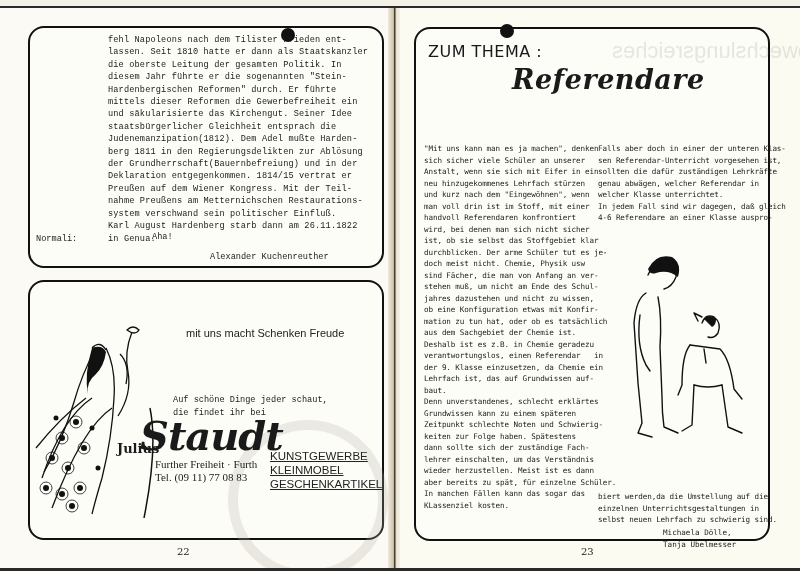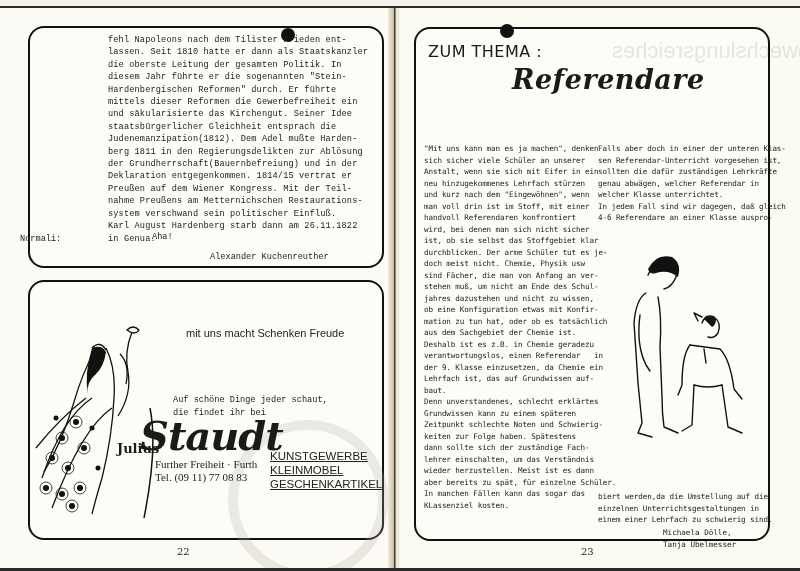--- a/index.html
+++ b/index.html
@@ -23,21 +23,21 @@
     position: absolute; border: 2px solid #111; border-radius: 16px; background: #fdfdf8;
   }
   .box-top-left { left: 28px; top: 26px; width: 352px; height: 238px; }
   .box-bottom-left { left: 28px; top: 280px; width: 352px; height: 256px; }
   .box-right { left: 414px; top: 27px; width: 352px; height: 510px; }
   .mono { font-family: "Liberation Mono", "DejaVu Sans Mono", monospace; }
   .prose-left {
     position: absolute; left: 108px; top: 34px; width: 270px;
     font-size: 8.6px; line-height: 12.4px; letter-spacing: 0.15px; white-space: pre;
   }
-  .speaker-label { position: absolute; left: 20px; top: 234px; font-size: 8.6px; }
+  .speaker-label { position: absolute; left: 36px; top: 234px; font-size: 8.6px; }
   .speaker-text { position: absolute; left: 108px; top: 232px; font-size: 8.6px; margin-left: 44px; }
   .author-left { position: absolute; left: 210px; top: 252px; font-size: 8.6px; }
   .hole { position: absolute; width: 14px; height: 14px; border-radius: 50%; background: #111; }
   .ad-slogan {
     position: absolute; left: 186px; top: 327px;
     font-family: "Liberation Sans", sans-serif; font-size: 11px; color: #222;
   }
   .ad-rhyme { position: absolute; left: 173px; top: 394px; font-size: 8.6px; line-height: 13px; white-space: pre; }
   .brand-script {
     position: absolute; left: 117px; top: 441px;
@@ -227,19 +227,19 @@
     <path d="M76 140 l-2 40 l-10 6"></path>
     <path d="M104 140 l6 42 l14 6"></path>
     <path d="M76 140 q14 4 28 0"></path>
   </g>
   <path d="M30 24 q8 -16 24 -12 q10 6 6 20 q-10 -8 -22 -4 q-6 2 -8 -4z" fill="#111"></path>
   <path d="M86 74 q6 -6 12 0 q0 6 -4 8 z" fill="#111"></path>
 </svg>
 
 <div class="col col-2b">biert werden,da die Umstellung auf die
 einzelnen Unterrichtsgestaltungen in
-einem einer Lehrfach zu schwierig sind.</div>
+selbst neuen Lehrfach zu schwierig sind.</div>
 <div class="signature">Michaela Dölle,
 Tanja Übelmesser</div>
 
 <div class="page-num pn-right">23</div>
 
 <div class="bottomline"></div>
 
 </body></html>

